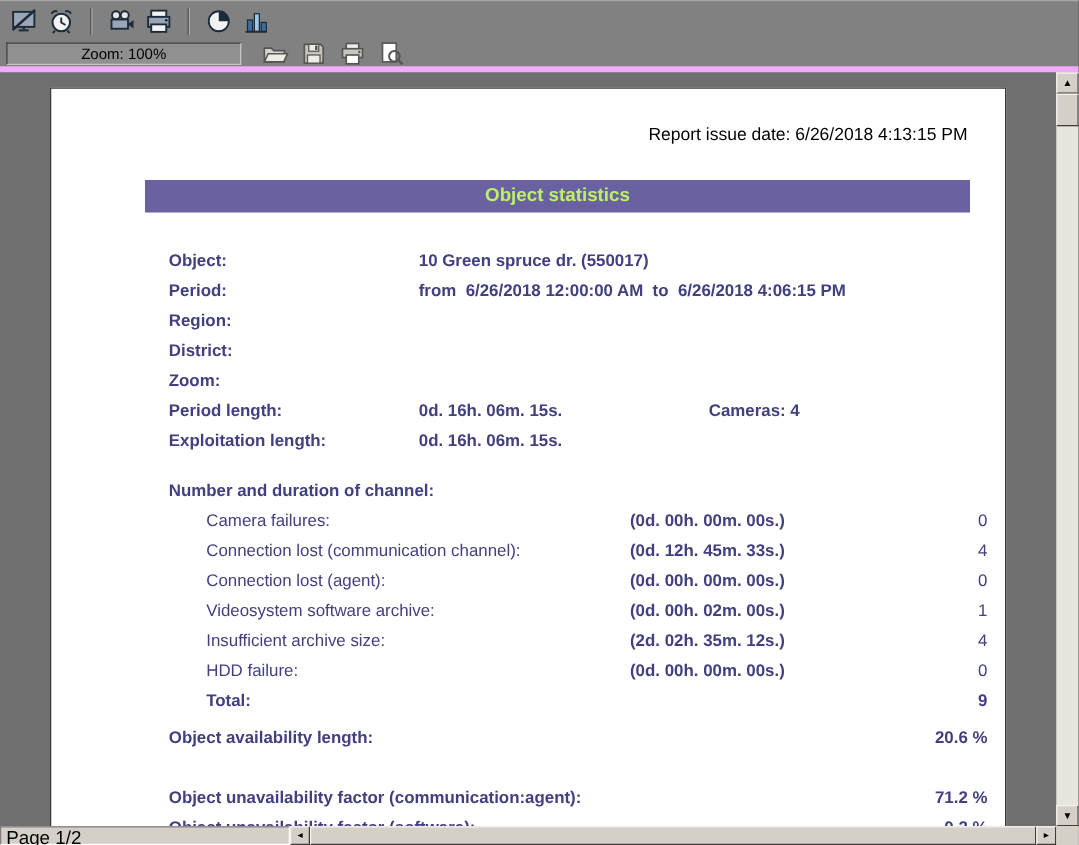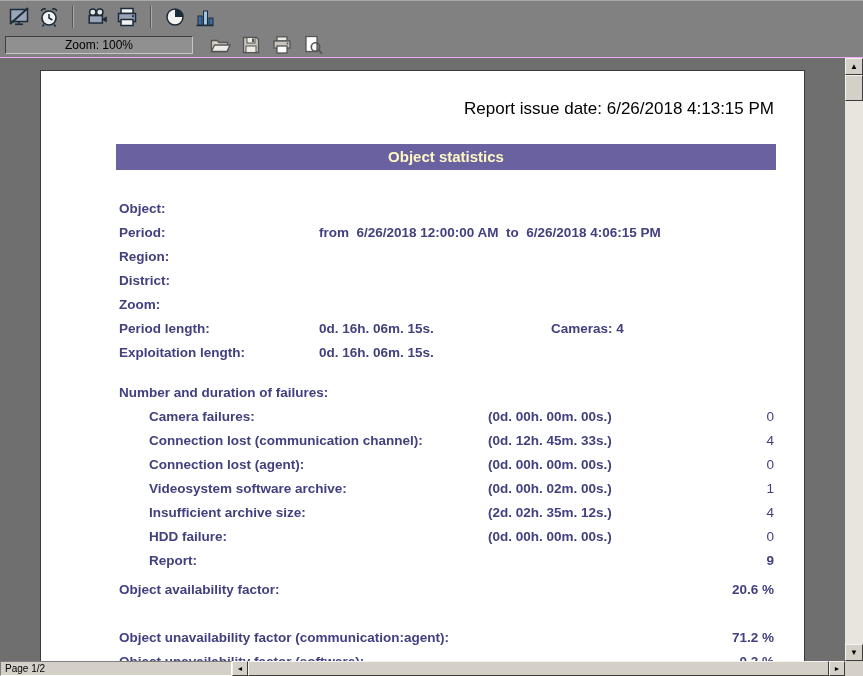--- a/index.html
+++ b/index.html
@@ -4,66 +4,66 @@
 <style>
   html,body{margin:0;padding:0;background:#4a4a4a;}
   .app{position:relative;width:863px;height:676px;overflow:hidden;
        font-family:"Liberation Sans",sans-serif;background:#6f6f6f;}
 
   
   .toolbar1{position:absolute;left:0;top:0;width:863px;height:32px;background:#818181;
             border-top:1px solid #a9a9a9;box-sizing:border-box;display:flex;align-items:center;
             padding-left:6px;gap:4px;}
   .toolbar2{position:absolute;left:0;top:32px;width:863px;height:26px;background:#818181;
-            border-bottom:1px solid #f0abfc;box-sizing:border-box;display:flex;align-items:center;
+            border-bottom:5px solid #f0abfc;box-sizing:border-box;display:flex;align-items:center;
             padding-left:5px;}
   .tbtn{width:26px;height:26px;background:transparent;border:none;padding:0;margin:0;
         display:flex;align-items:center;justify-content:center;}
   .tsep{width:0;height:22px;border-left:1px solid #565656;border-right:1px solid #aaaaaa;margin:0 6px;}
   .zoombox{width:188px;height:18px;background:#909090;box-sizing:border-box;
            border-top:1px solid #3f3f3f;border-left:1px solid #3f3f3f;
            border-bottom:1px solid #c6c6c6;border-right:1px solid #c6c6c6;
            display:flex;align-items:center;justify-content:center;
            font-size:12px;color:#000;}
   .tb2-icons{display:flex;gap:5px;margin-left:14px;}
 
   
   .viewer{position:absolute;left:0;top:58px;width:845px;height:603px;background:#6f6f6f;overflow:hidden;}
   .page{position:absolute;left:40px;top:12px;width:763px;height:1060px;background:#ffffff;
         border:1px solid #3a3a3a;}
   .page-inner{position:relative;width:100%;height:100%;color:#42407f;font-weight:bold;font-size:13.5px;}
-  .issue-date{position:absolute;top:28px;right:30px;color:#000;font-weight:400;font-size:17px;}
+  .issue-date{position:absolute;top:28px;right:30px;color:#000;font-weight:400;font-size:14px;}
   .titlebar{position:absolute;top:73px;left:75px;width:660px;height:26px;background:#6a61a1;
-            color:#fef9c3;font-size:15px;font-weight:bold;text-align:center;line-height:26px;}
-  .row{position:absolute;left:0;width:100%;height:24px;line-height:24px;}
+            color:#bef264;font-size:15px;font-weight:bold;text-align:center;line-height:26px;}
+  .row{position:absolute;left:16px;width:100%;height:24px;line-height:24px;}
   .lab1{position:absolute;left:78px;}
   .val1{position:absolute;left:278px;white-space:pre;}
   .extra{position:absolute;left:510px;}
   .labh{position:absolute;left:78px;}
-  .lab2{position:absolute;left:108px;font-weight:700;}
+  .lab2{position:absolute;left:108px;font-weight:400;}
   .lab2b{position:absolute;left:108px;font-weight:bold;}
   .dur{position:absolute;left:447px;font-weight:700;}
   .cnt{position:absolute;right:30px;font-weight:400;}
   .cntb{position:absolute;right:30px;font-weight:bold;}
   .labf{position:absolute;left:78px;font-weight:bold;}
   .valf{position:absolute;right:30px;font-weight:bold;}
 
   
   .vsb{position:absolute;right:0;top:58px;width:18px;height:603px;background:#e8e5de;}
   .sbtn{position:absolute;left:0;width:18px;height:17px;background:#d4d0c8;box-sizing:border-box;
         border-top:1px solid #f3f2ee;border-left:1px solid #f3f2ee;
         border-bottom:1px solid #3c3c3c;border-right:1px solid #3c3c3c;
         display:flex;align-items:center;justify-content:center;font-size:8px;color:#000;padding:0;}
   .vthumb{position:absolute;left:0;top:17px;width:18px;height:26px;background:#d4d0c8;box-sizing:border-box;
         border-top:1px solid #f3f2ee;border-left:1px solid #f3f2ee;
         border-bottom:1px solid #3c3c3c;border-right:1px solid #3c3c3c;}
   .statusbar{position:absolute;left:0;top:661px;width:863px;height:15px;background:#d4d0c8;display:flex;}
   .pagebox{width:232px;height:15px;box-sizing:border-box;flex:0 0 232px;
            border:1px solid;border-color:#808080 #ffffff #ffffff #808080;
-           font-size:10px;color:#000;display:flex;align-items:center;padding-left:4px;}
+           font-size:15px;color:#000;display:flex;padding-left:4px;}
   .hsb{flex:1;display:flex;background:#e8e5de;}
   .hbtn{flex:0 0 16px;height:15px;background:#d4d0c8;box-sizing:border-box;border:none;padding:0;
         border-top:1px solid #f3f2ee;border-left:1px solid #f3f2ee;
         border-bottom:1px solid #3c3c3c;border-right:1px solid #3c3c3c;
         display:flex;align-items:center;justify-content:center;font-size:7px;color:#000;}
   .hthumb{flex:1;background:#d4d0c8;box-sizing:border-box;
         border-top:1px solid #f3f2ee;border-left:1px solid #f3f2ee;
         border-bottom:1px solid #3c3c3c;border-right:1px solid #3c3c3c;}
   .corner{flex:0 0 18px;background:#d4d0c8;}
   svg{display:block;}
@@ -182,20 +182,21 @@
   </div>
 
   <div class="viewer">
     <div class="page">
       <div class="page-inner">
         <div class="issue-date">Report issue date: 6/26/2018 4:13:15 PM</div>
         <div class="titlebar">Object statistics</div>
 
         <div class="row" style="top:126px">
           <span class="lab1">Object:</span>
+          <span class="val1">10 Green spruce dr. (550017)</span>
         </div>
         <div class="row" style="top:150px">
           <span class="lab1">Period:</span>
           <span class="val1">from  6/26/2018 12:00:00 AM  to  6/26/2018 4:06:15 PM</span>
         </div>
         <div class="row" style="top:198px">
           <span class="lab1">District:</span>
           <span class="val1"></span>
         </div>
         <div class="row" style="top:174px">
@@ -210,21 +211,21 @@
           <span class="lab1">Period length:</span>
           <span class="val1">0d. 16h. 06m. 15s.</span>
           <span class="extra">Cameras: 4</span>
         </div>
         <div class="row" style="top:270px">
           <span class="lab1">Exploitation length:</span>
           <span class="val1">0d. 16h. 06m. 15s.</span>
         </div>
 
         <div class="row" style="top:310px">
-          <span class="labh">Number and duration of failures:</span>
+          <span class="labh">Number and duration of channel:</span>
         </div>
 
         <div class="row" style="top:334px">
           <span class="lab2">Camera failures:</span>
           <span class="dur">(0d. 00h. 00m. 00s.)</span>
           <span class="cnt">0</span>
         </div>
         <div class="row" style="top:358px">
           <span class="lab2">Connection lost (communication channel):</span>
           <span class="dur">(0d. 12h. 45m. 33s.)</span>
@@ -245,26 +246,26 @@
           <span class="dur">(2d. 02h. 35m. 12s.)</span>
           <span class="cnt">4</span>
         </div>
         <div class="row" style="top:454px">
           <span class="lab2">HDD failure:</span>
           <span class="dur">(0d. 00h. 00m. 00s.)</span>
           <span class="cnt">0</span>
         </div>
 
         <div class="row" style="top:478px">
-          <span class="lab2b">Report:</span>
+          <span class="lab2b">Total:</span>
           <span class="cntb">9</span>
         </div>
 
         <div class="row" style="top:507px">
-          <span class="labf">Object availability factor:</span>
+          <span class="labf">Object availability length:</span>
           <span class="valf">20.6 %</span>
         </div>
         <div class="row" style="top:555px">
           <span class="labf">Object unavailability factor (communication:agent):</span>
           <span class="valf">71.2 %</span>
         </div>
         <div class="row" style="top:579px">
           <span class="labf">Object unavailability factor (software):</span>
           <span class="valf">0.2 %</span>
         </div>

